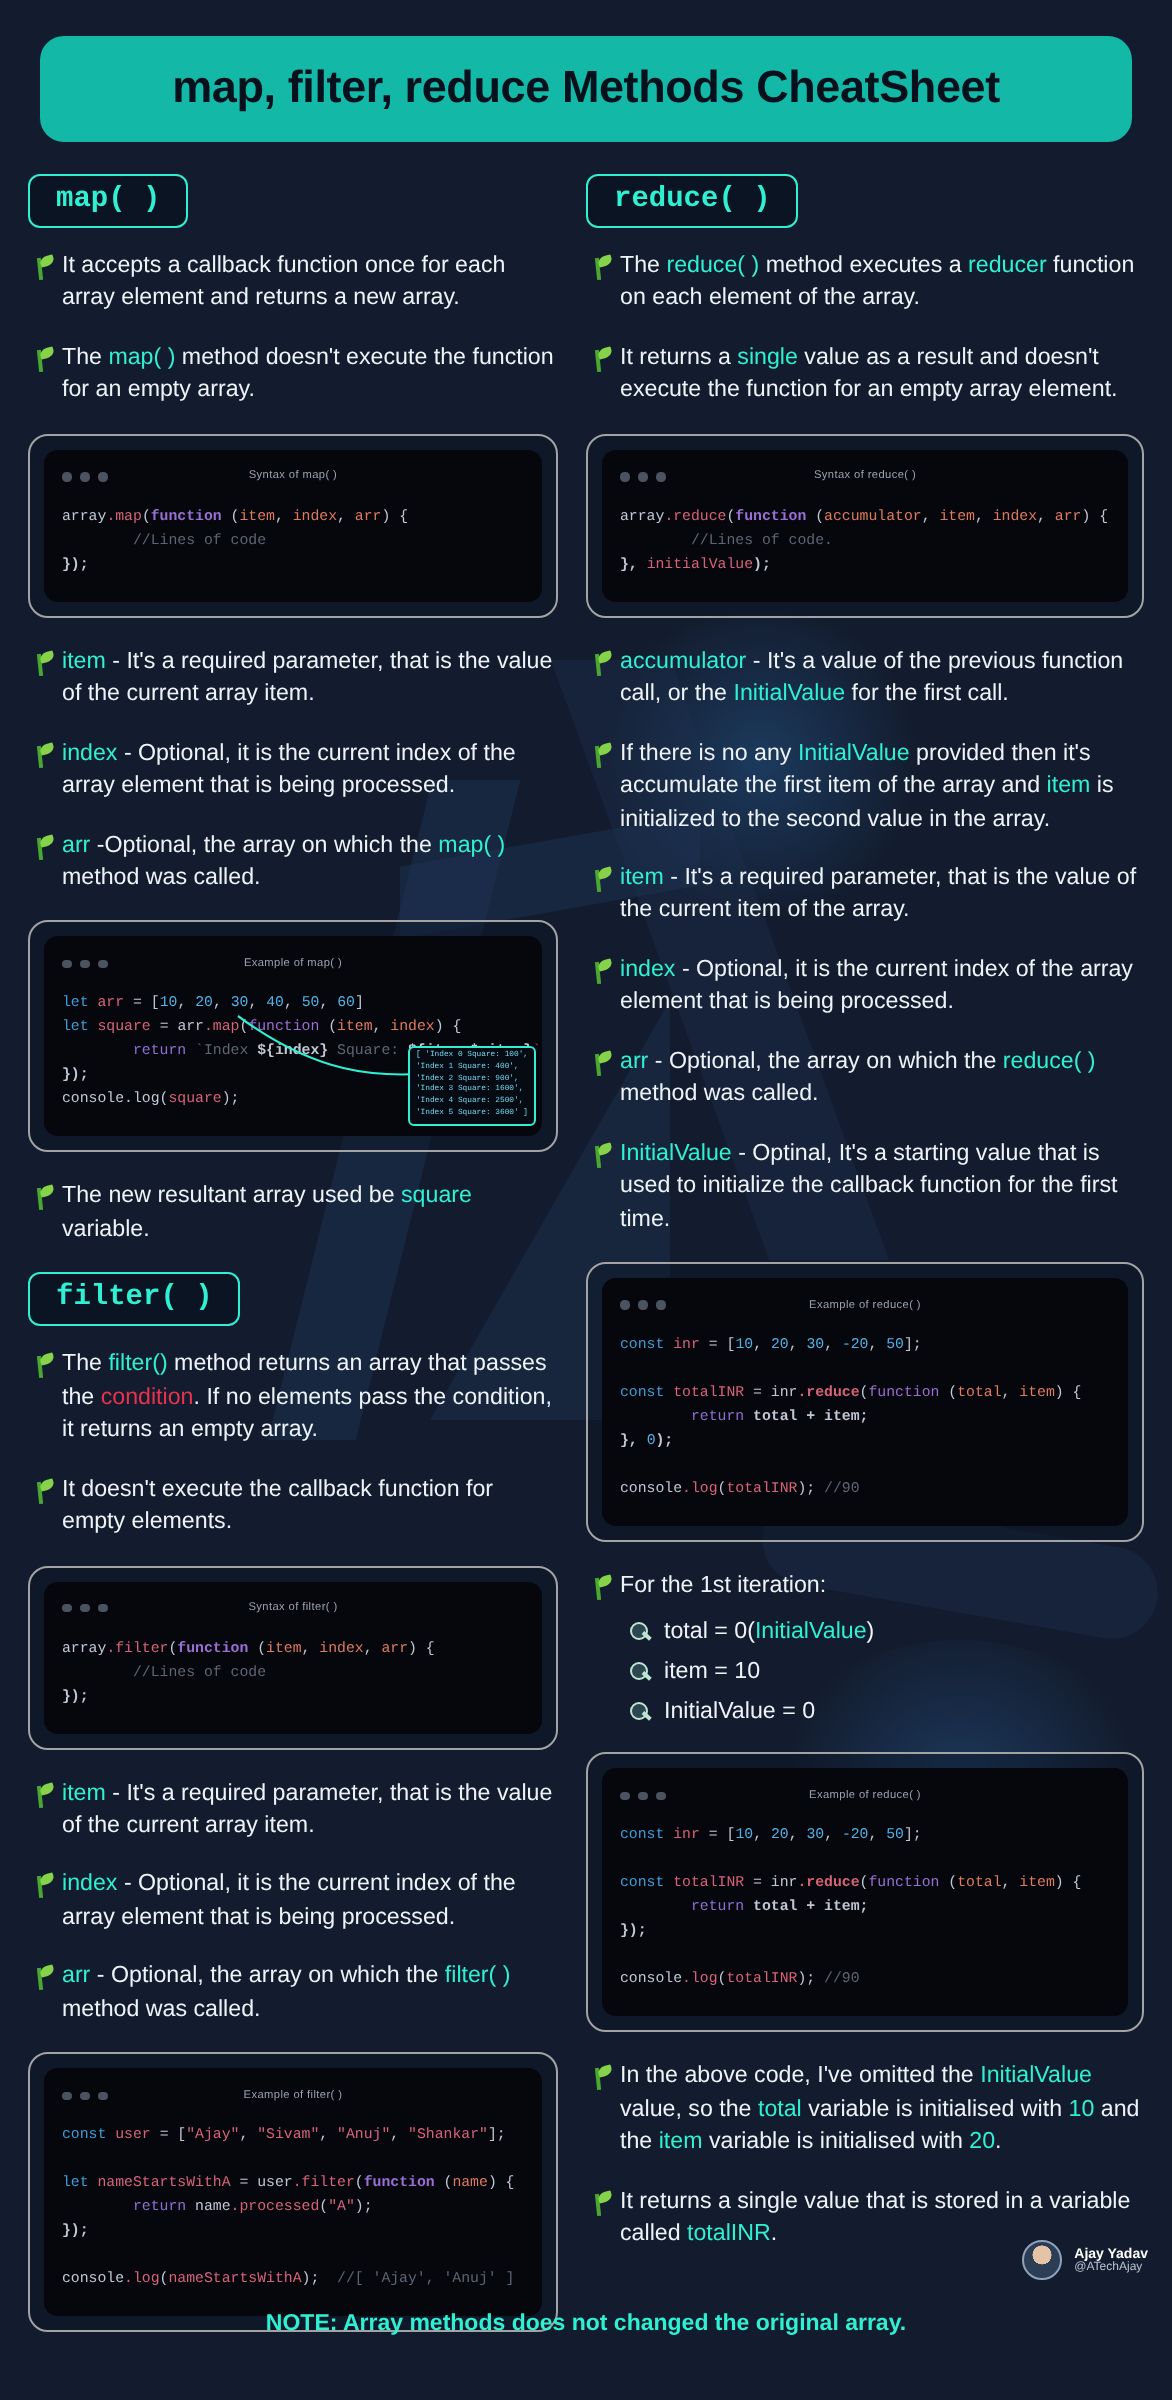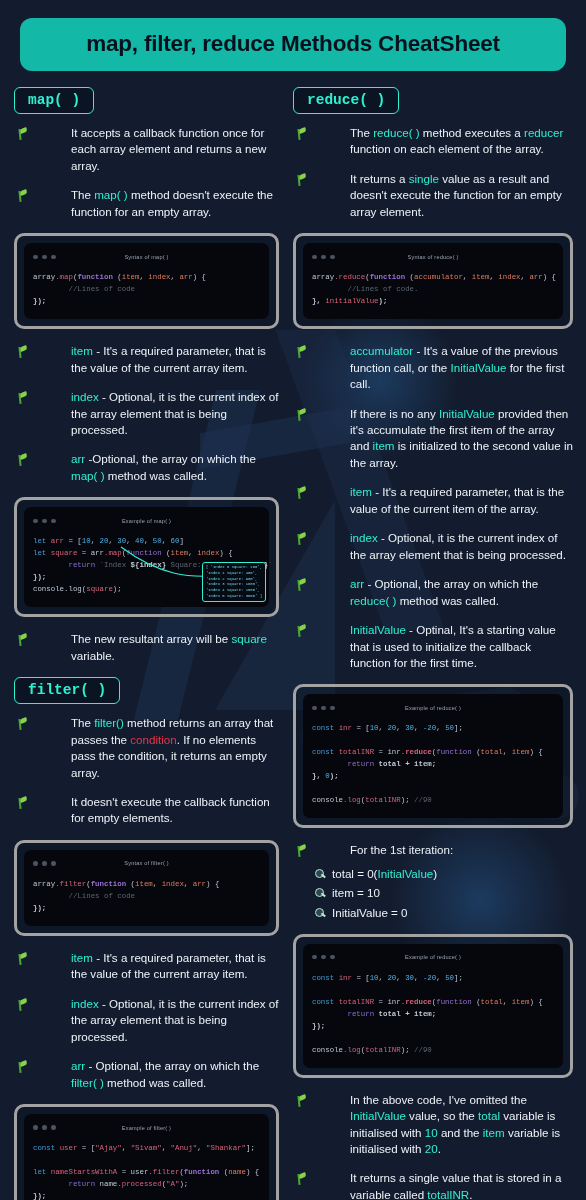--- a/index.html
+++ b/index.html
@@ -95,21 +95,21 @@
     transform: rotate(-6deg);
   }
   .bullet .sprout::after {
     content: "";
     position: absolute; left: 5.5px; top: 1px;
     width: 7px; height: 5px;
     background: #86d34a;
     border-radius: 60% 10% 60% 10%;
     transform: rotate(-16deg);
   }
-  .bullet .txt { color: #eef3f8; font-size: 11.6px; margin-left: 40px; }
+  .bullet .txt { color: #eef3f8; font-size: 11.6px; }
 
   .sub-bullets { margin: -6px 0 13px 22px; }
   .sub-bullet {
     display: flex; gap: 6px; align-items: flex-start;
     margin-bottom: 4px; line-height: 1.35;
   }
   .sub-bullet .lens {
     flex: 0 0 auto; width: 11px; height: 13px; position: relative; margin-top: 2px;
   }
   .sub-bullet .lens::before {
@@ -121,21 +121,21 @@
     background:#bfe6d4; transform: rotate(42deg);
   }
   .sub-bullet .txt { color: #eef3f8; font-size: 11.6px; }
 
   
   .cy  { color: #2ff0d2; }
   .rd  { color: #e8344b; }
 
   
   .code-card {
-    border: 3px solid #a3a3a3;
+    border: 1px solid #a3a3a3;
     border-radius: 10px;
     padding: 7px;
     margin-bottom: 14px;
     background: rgba(8,16,28,.35);
   }
   .code-inner {
     background: #05070c;
     border-radius: 7px;
     padding: 7px 9px 11px 9px;
     position: relative;
@@ -295,21 +295,21 @@
 'Index 1 Square: 400',
 'Index 2 Square: 900',
 'Index 3 Square: 1600',
 'Index 4 Square: 2500',
 'Index 5 Square: 3600' ]</div>
         </div>
       </div>
 
       <div class="bullet">
         <span class="sprout"></span>
-        <span class="txt"><span>The new resultant array will be </span><span class="cy">square</span><span> variable.</span></span>
+        <span class="txt"><span>The new resultant array used be </span><span class="cy">square</span><span> variable.</span></span>
       </div>
 
       <div class="chip">filter( )</div>
 
       <div class="bullet">
         <span class="sprout"></span>
         <span class="txt"><span>The </span><span class="cy">filter()</span><span> method returns an array that passes the </span><span class="rd">condition</span><span>. If no elements pass the condition, it returns an empty array.</span></span>
       </div>
 
       <div class="bullet">

